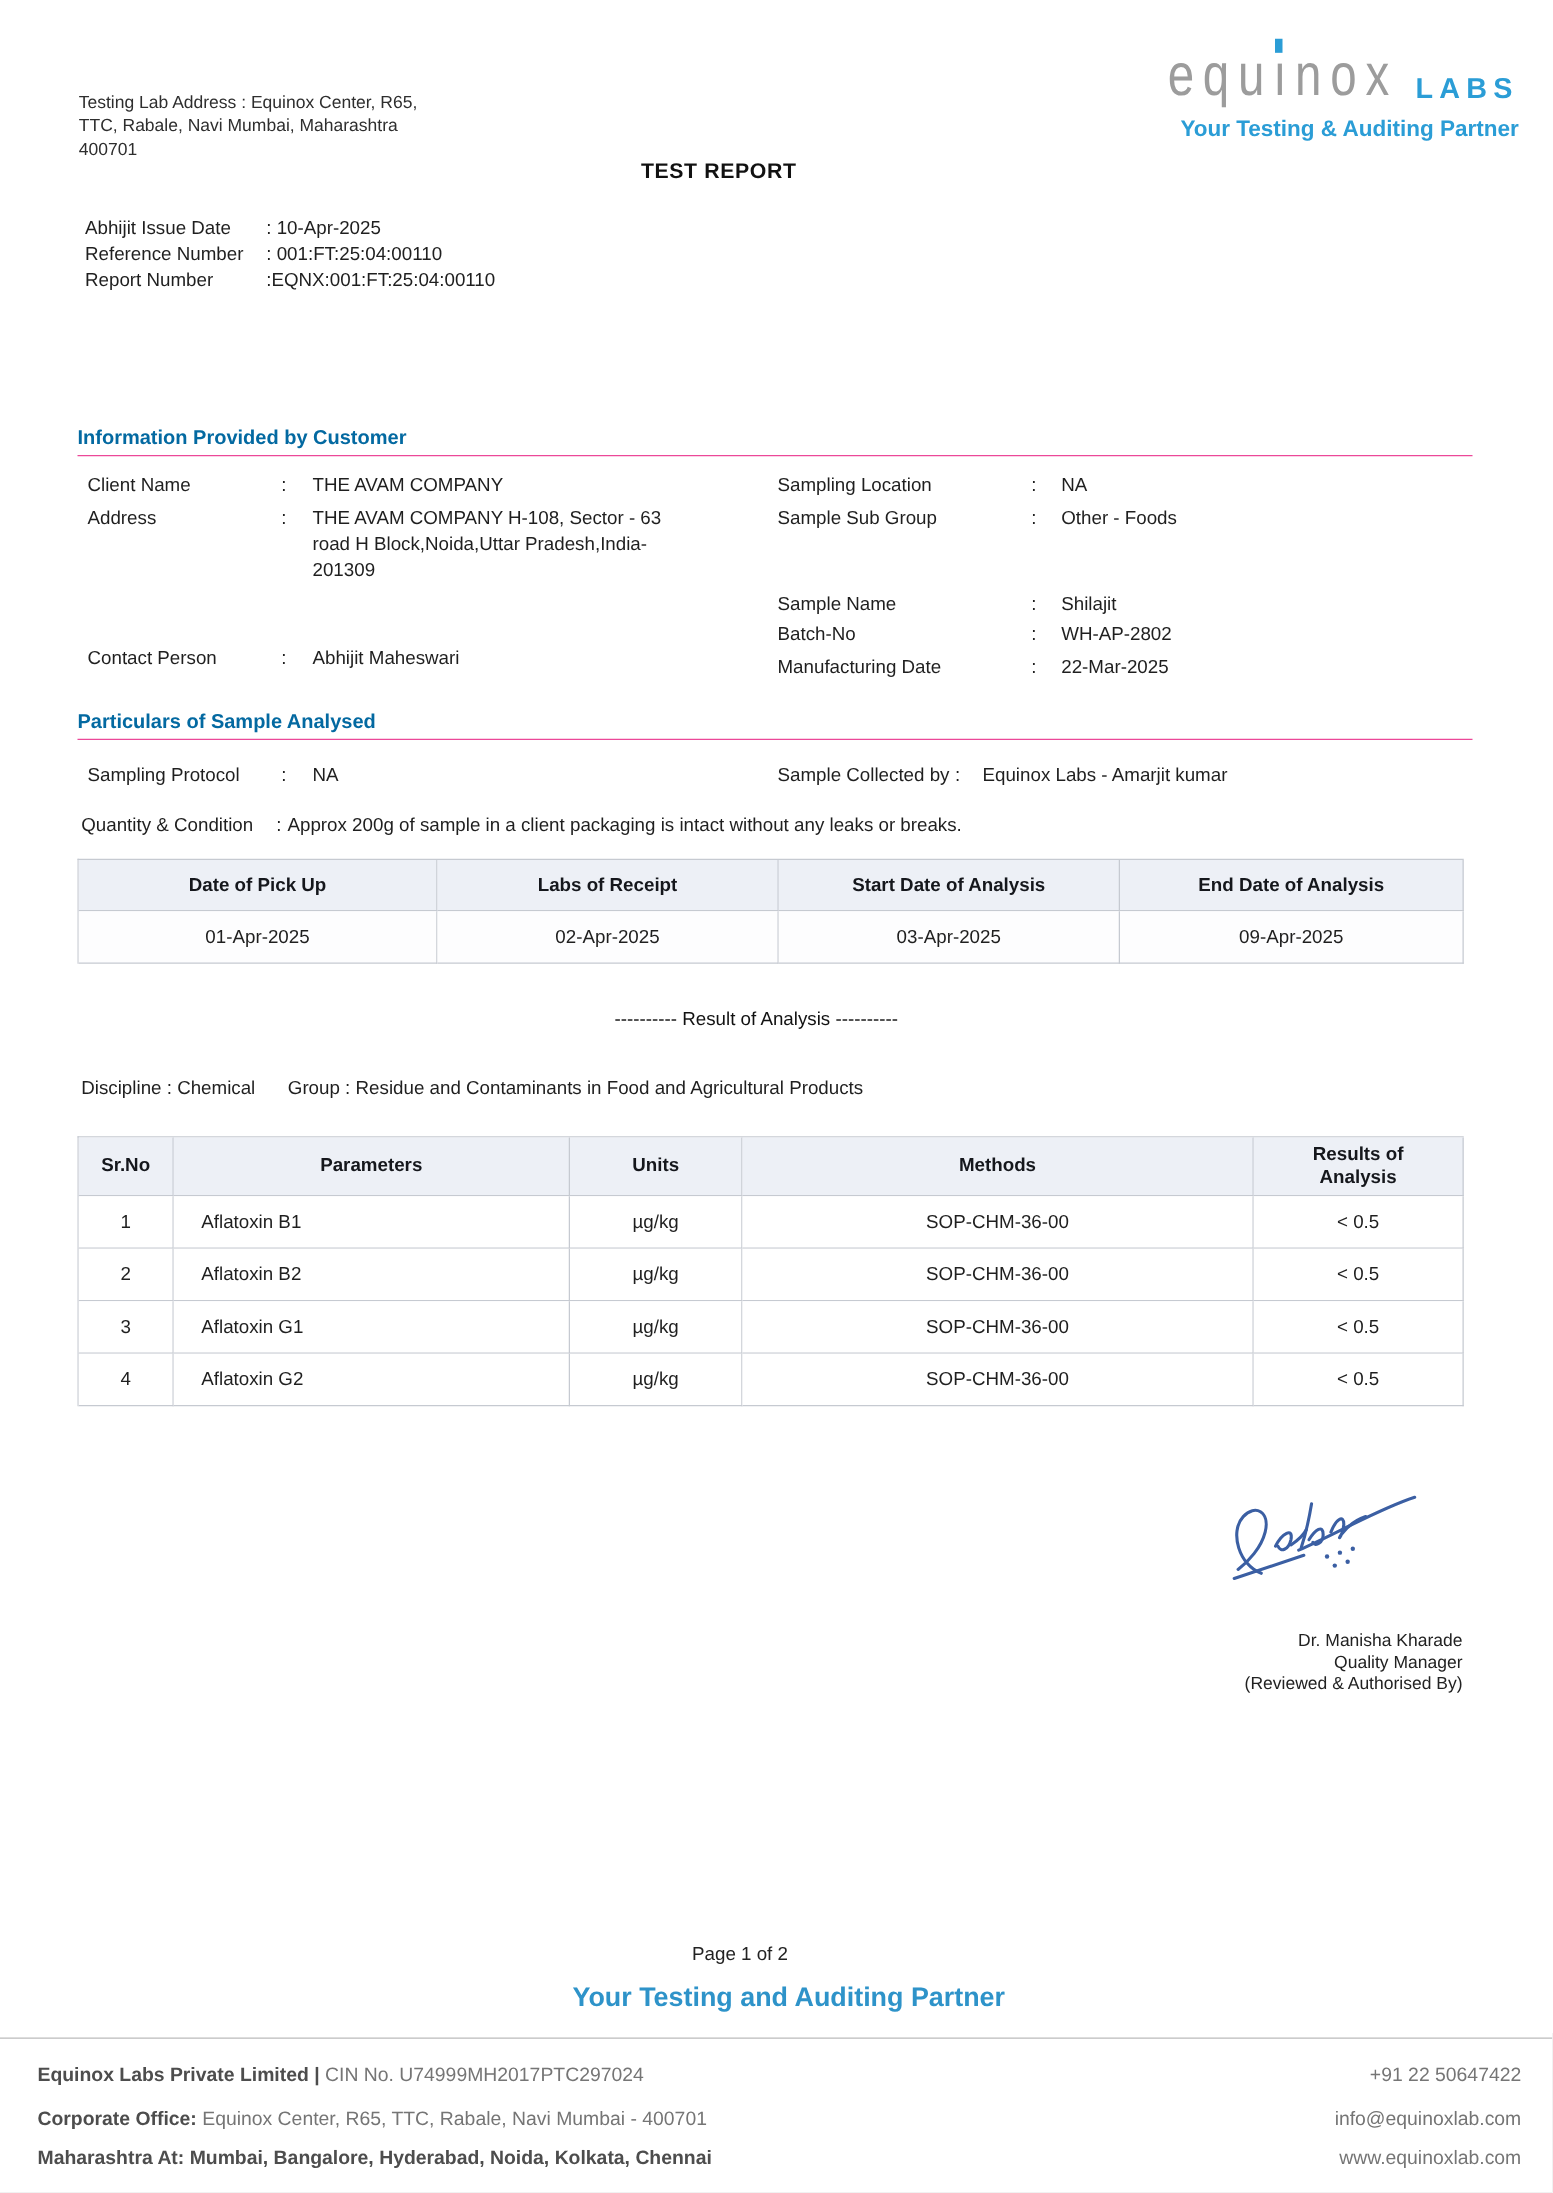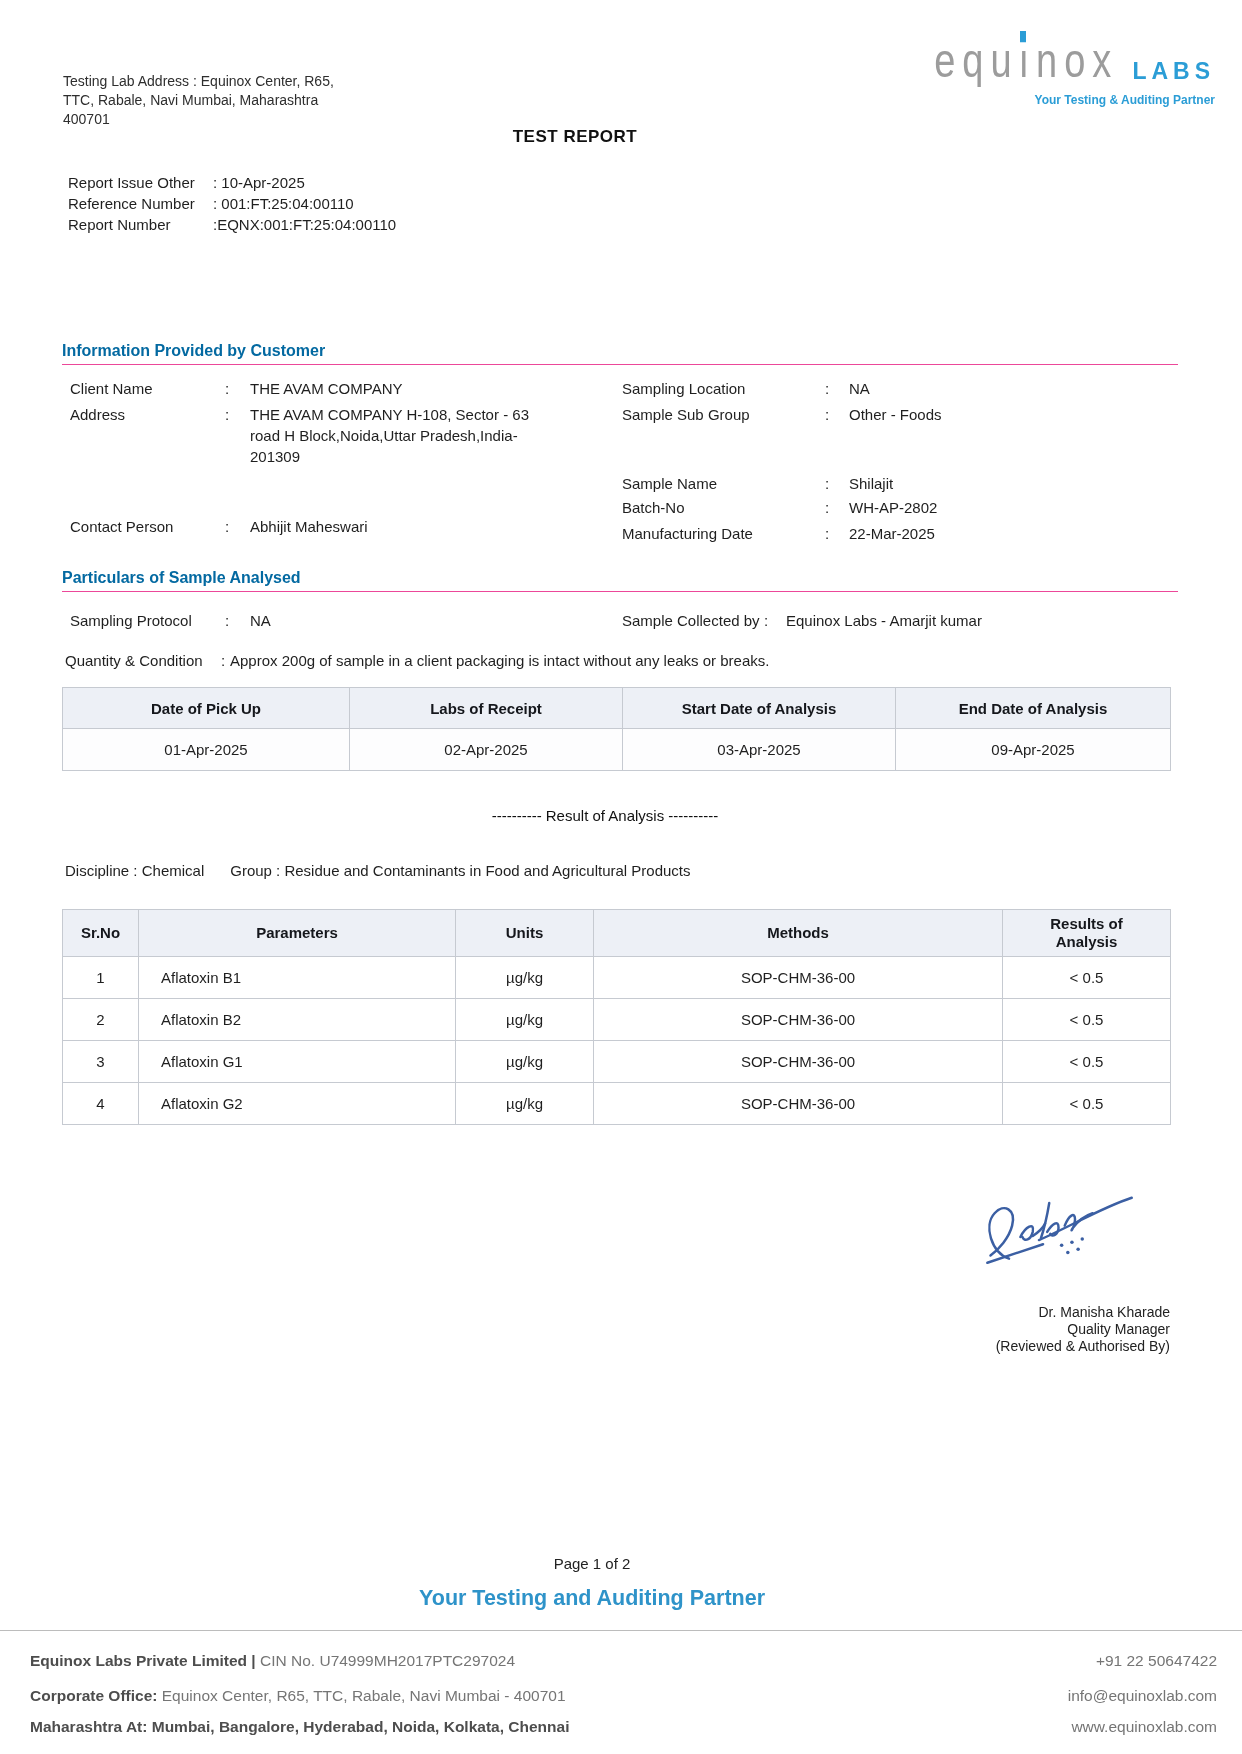--- a/index.html
+++ b/index.html
@@ -17,21 +17,21 @@
   .logo{position:absolute;right:27px;top:46px;text-align:right;}
   .logo-row{display:flex;align-items:baseline;justify-content:flex-end;}
   .logo-word{
     font-size:38px;color:#9c9c9c;letter-spacing:7px;
     transform:scaleY(1.25);transform-origin:center bottom;
     display:inline-block;line-height:40px;font-weight:400;
   }
   .logo-i{position:relative;display:inline-block;}
   .logo-dot{position:absolute;left:1px;top:-4px;width:6px;height:9px;background:#2b9dd6;}
   .logo-labs{font-size:23px;font-weight:bold;color:#2b9dd6;letter-spacing:5px;margin-left:14px;}
-  .logo-tagline{margin-top:7px;font-size:12px;font-weight:bold;color:#2b9dd6;}
+  .logo-tagline{margin-top:7px;font-size:18px;font-weight:bold;color:#2b9dd6;}
   .report-title{position:absolute;left:0;top:127px;width:1150px;text-align:center;font-size:17px;font-weight:bold;letter-spacing:.5px;color:#111;}
   .meta{position:absolute;left:68px;top:172px;font-size:15px;line-height:21px;}
   .meta-row{display:flex;}
   .meta-label{width:145px;flex:none;}
   
   .section-head{
     position:absolute;left:62px;width:1116px;
     font-size:16px;font-weight:bold;color:#0369a1;
     padding-bottom:4px;border-bottom:1px solid #ec4899;
   }
@@ -81,21 +81,21 @@
   .results-table .h{height:46px;background:#edf0f6;font-weight:bold;color:#15171c;}
   .results-table .d{height:41px;background:#fff;}
   .results-table .param{justify-content:flex-start;text-align:left;padding-left:22px;}
   .results-table .h.param{padding-left:0;justify-content:center;text-align:center;}
   .results-table .res-head{width:110px;}
   
   .signature{position:absolute;left:975px;top:1172px;width:165px;height:98px;}
   .sig-block{position:absolute;right:72px;top:1304px;text-align:right;font-size:14px;line-height:17px;color:#222;}
   
   .page-info{position:absolute;left:0;top:1555px;width:1184px;text-align:center;font-size:15px;color:#222;}
-  .footer-tagline{position:absolute;left:0;top:1586px;width:1184px;text-align:center;font-size:21.5px;font-weight:bold;color:#2e93c9;}
+  .footer-tagline{position:absolute;left:0;top:1586px;width:1184px;text-align:center;font-size:21.5px;font-weight:bold;color:#2e93c9;padding-left:39px;}
   .footer-divider{position:absolute;left:0;top:1630px;width:1242px;border-top:1px solid #bcbcbc;}
   .fline{position:absolute;left:30px;font-size:15.5px;color:#757575;}
   .fline b{color:#4d4d4d;}
   .fright{position:absolute;right:25px;font-size:15.5px;color:#757575;text-align:right;}
   .f1{top:1652px;} .f2{top:1687px;} .f3{top:1718px;}
 </style>
 </head>
 <body>
 
 <div class="page">
@@ -111,21 +111,21 @@
       <span class="logo-word"><span>equ</span><span class="logo-i"><span>ı</span><span class="logo-dot"></span></span><span>nox</span></span>
       <span class="logo-labs">LABS</span>
     </div>
     <div class="logo-tagline">Your Testing &amp; Auditing Partner</div>
   </div>
 
   <div class="report-title">TEST REPORT</div>
 
   <div class="meta">
     <div class="meta-row">
-      <span class="meta-label">Report Issue Other</span>
+      <span class="meta-label">Abhijit Issue Date</span>
       <span class="meta-value">: 10-Apr-2025</span>
     </div>
     <div class="meta-row">
       <span class="meta-label">Reference Number</span>
       <span class="meta-value">: 001:FT:25:04:00110</span>
     </div>
     <div class="meta-row">
       <span class="meta-label">Report Number</span>
       <span class="meta-value">:EQNX:001:FT:25:04:00110</span>
     </div>

